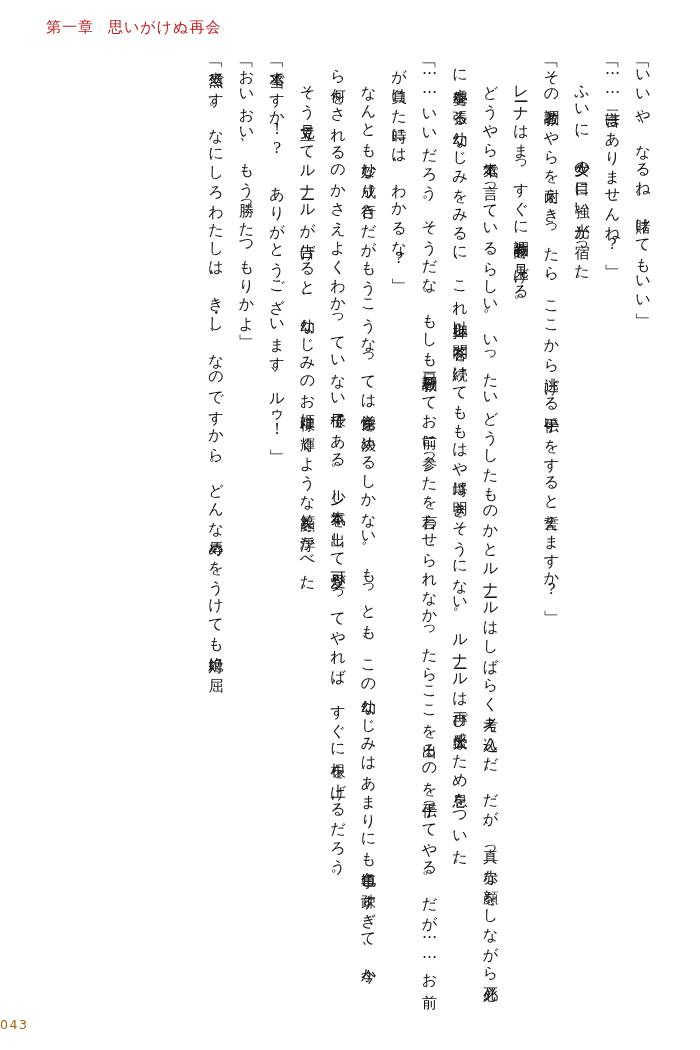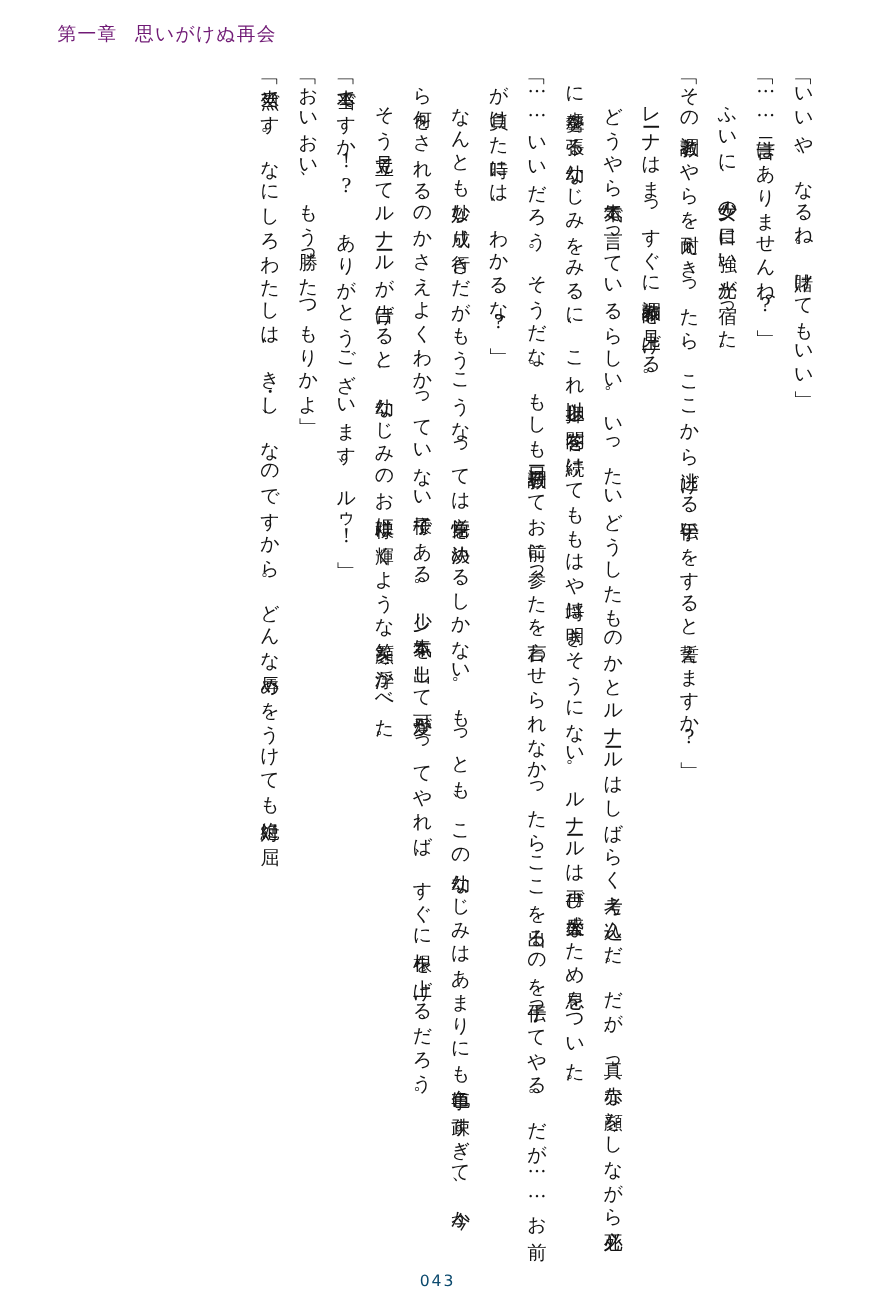--- a/index.html
+++ b/index.html
@@ -18,21 +18,21 @@
     overflow: hidden;
     box-sizing: border-box;
   }
   
   #chapter-header {
     position: absolute;
     top: 18px;
     left: 46px;
     font-size: 15px;
     letter-spacing: 1px;
-    color: #701a75;
+    color: #b91c1c;
     white-space: nowrap;
     font-family: "DejaVu Serif", "Liberation Serif", serif;
   }
   #chapter-header .chap-num {
     margin-right: 14px;
   }
   
   #body-text {
     position: absolute;
     top: 58px;
@@ -53,23 +53,22 @@
     margin: 0;
     padding: 0;
     text-indent: 0;
   }
   
   #page-number {
     position: absolute;
     bottom: 18px;
     left: 0;
     width: 100%;
-    text-align: center;
     font-size: 12.5px;
-    color: #0c4a6e;
+    color: #a16207;
     letter-spacing: 1.5px;
     font-family: "DejaVu Sans", "Liberation Sans", sans-serif;
   }
 </style>
 </head>
 <body>
 
 <div id="page">
 
   <div id="chapter-header">

